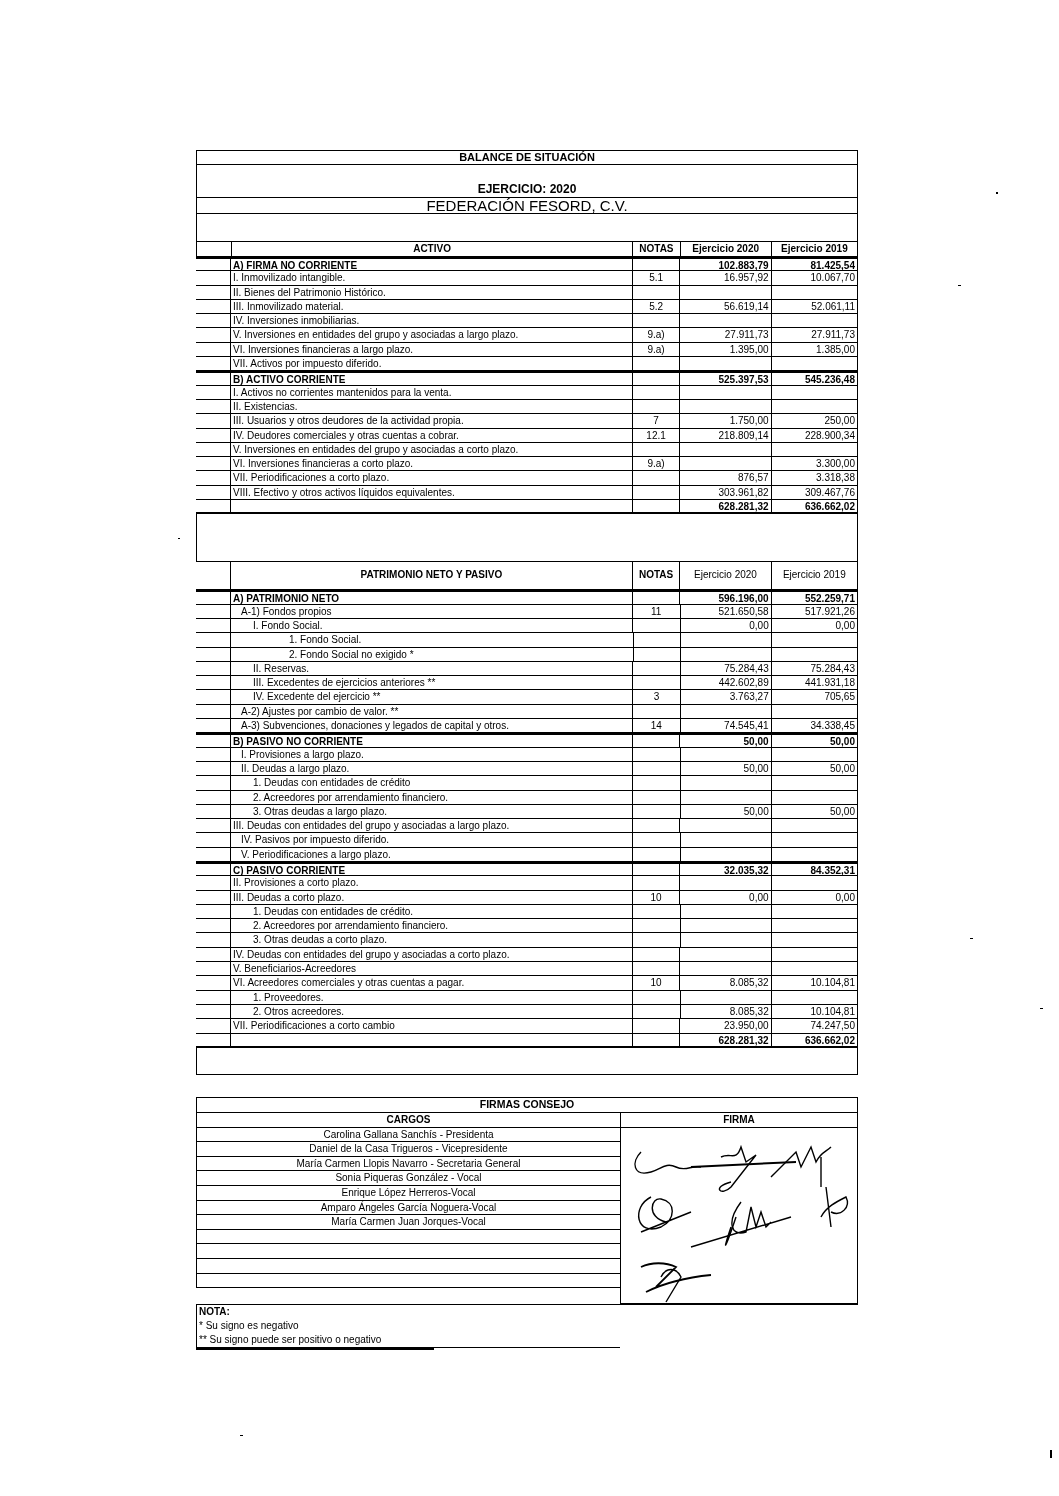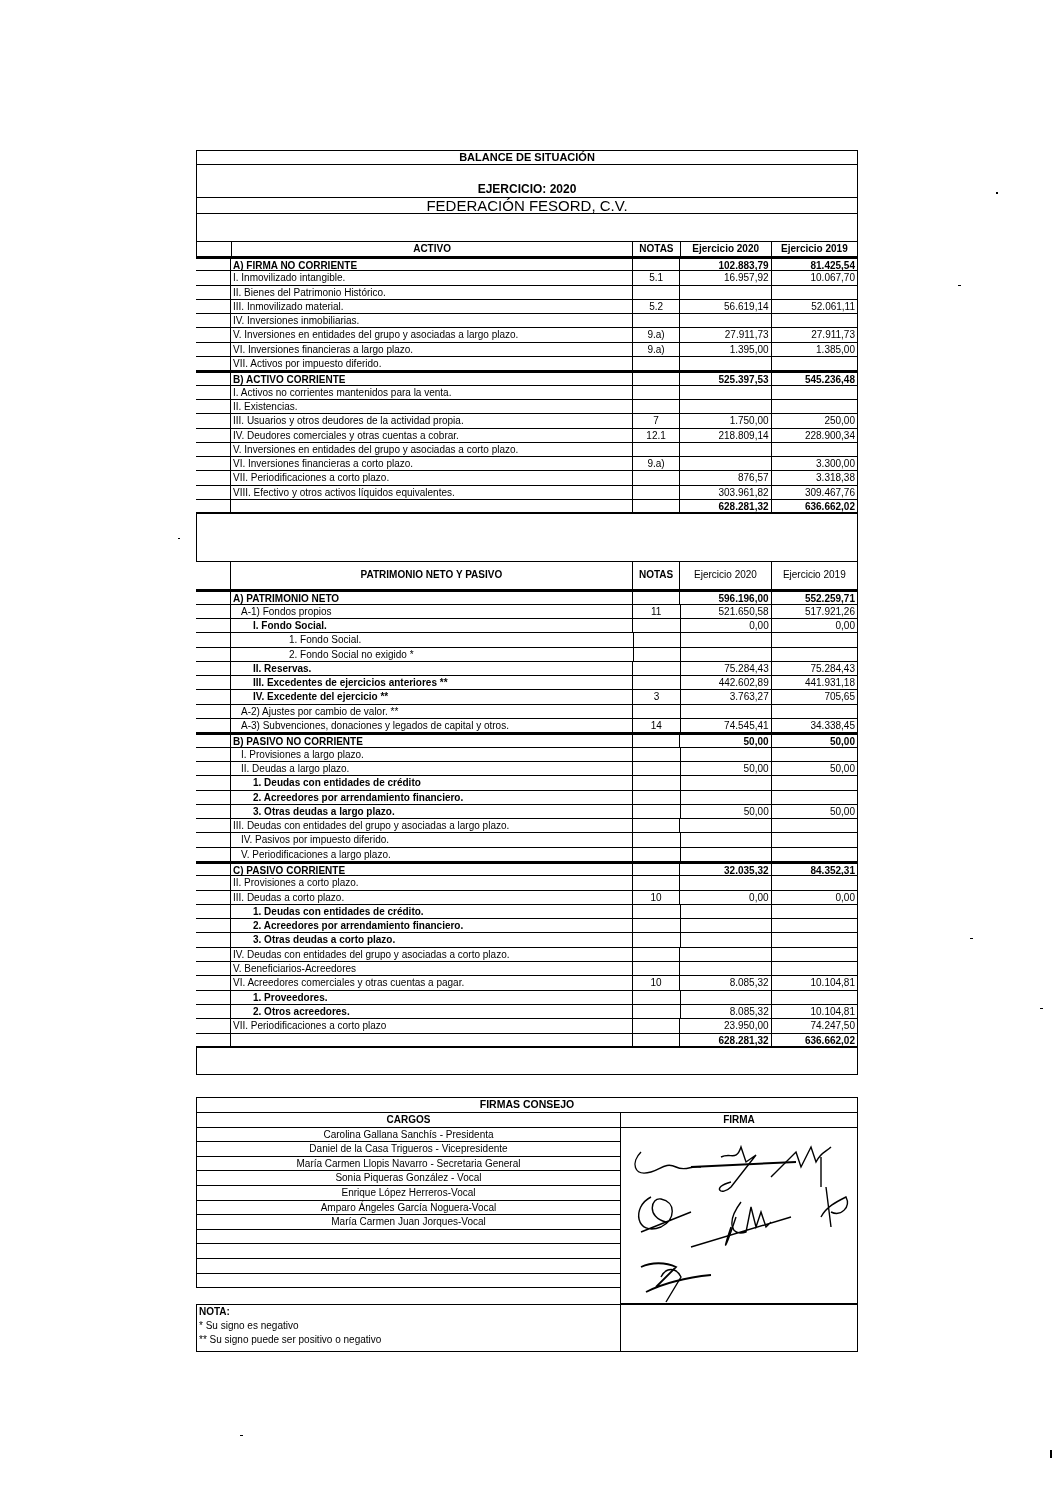--- a/index.html
+++ b/index.html
@@ -8,34 +8,34 @@
     .row { display: flex; height: 14.3px; border-bottom: 1px solid #000; box-sizing: border-box; font-size: 10px; line-height: 13px; }
     .row.tall { height: 28px; line-height: 26px; }
     .cell { box-sizing: border-box; white-space: nowrap; overflow: hidden; padding: 0 2px; }
     .c-label { width: 424px; border-left: 1px solid #000; margin-left: 34px; }
     .c-notas { width: 50px; border-left: 1.5px solid #000; text-align: center; }
     .c-y1 { width: 96px; border-left: 1.5px solid #000; text-align: right; }
     .c-y2 { width: 92px; border-left: 1.5px solid #000; border-right: 1.5px solid #000; text-align: right; }
     .bold { font-weight: bold; }
     .hdr { font-weight: bold; }
     .indent1 { padding-left: 10px; }
-    .indent2 { padding-left: 22px; font-weight: bold; }
+    .indent2 { padding-left: 22px; }
     .indent3 { padding-left: 58px; }
     .title-block { border: 1.5px solid #000; border-bottom: none; }
     .title-row { text-align: center; font-size: 11px; font-weight: bold; border-bottom: 1px solid #000; box-sizing: border-box; }
     .spacer { border-left: 1px solid #000; border-right: 1.5px solid #000; border-bottom: 1px solid #000; box-sizing: border-box; }
     .thick-top { border-top: 2px solid #000; }
     .firmas { position: absolute; left: 196px; top: 1097px; width: 662px; }
     .firmas-title { height: 14px; border: 1px solid #000; text-align: center; font-size: 10.5px; font-weight: bold; line-height: 13px; }
     .firmas-body { display: flex; }
     .firmas-left { width: 424px; }
     .firmas-right { width: 238px; border-left: 1.5px solid #000; border-right: 1.5px solid #000; border-bottom: 2px solid #000; height: 192px; box-sizing: border-box; position: relative; }
     .frow { height: 14.6px; border-left: 1px solid #000; border-bottom: 1px solid #000; text-align: center; font-size: 10px; line-height: 14px; box-sizing: border-box; }
     .frow.hdr-row { font-weight: bold; }
-    .nota { position: absolute; left: 196px; top: 1304px; width: 702px; height: 48px; display: flex; }
+    .nota { position: absolute; left: 196px; top: 1304px; width: 702px; height: 48px; display: flex; flex-direction: column; }
     .nota-left { width: 424px; border: 1px solid #000; border-right: none; font-size: 10px; line-height: 14px; padding-left: 2px; box-sizing: border-box; }
     .nota-right { width: 238px; border: 1px solid #000; border-left: 1.5px solid #000; box-sizing: border-box; }
     .sig { position: absolute; left: 0; top: 14px; }
     .speck { position: absolute; background: #000; }
   </style>
 </head>
 <body>
 
 <div class="sheet">
   <div class="title-block">
@@ -345,21 +345,21 @@
         <div class="cell c-y1"></div>
         <div class="cell c-y2"></div>
       </div>
       <div class="row">
         <div class="cell c-label indent2">2. Otros acreedores.</div>
         <div class="cell c-notas"></div>
         <div class="cell c-y1">8.085,32</div>
         <div class="cell c-y2">10.104,81</div>
       </div>
       <div class="row">
-        <div class="cell c-label">VII. Periodificaciones a corto plazo</div>
+        <div class="cell c-label">VII. Periodificaciones a corto cambio</div>
         <div class="cell c-notas"></div>
         <div class="cell c-y1">23.950,00</div>
         <div class="cell c-y2">74.247,50</div>
       </div>
       <div class="row" style="border-bottom: 2px solid rgb(0, 0, 0);">
         <div class="cell c-label"></div>
         <div class="cell c-notas"></div>
         <div class="cell c-y1 bold">628.281,32</div>
         <div class="cell c-y2 bold">636.662,02</div>
       </div>

